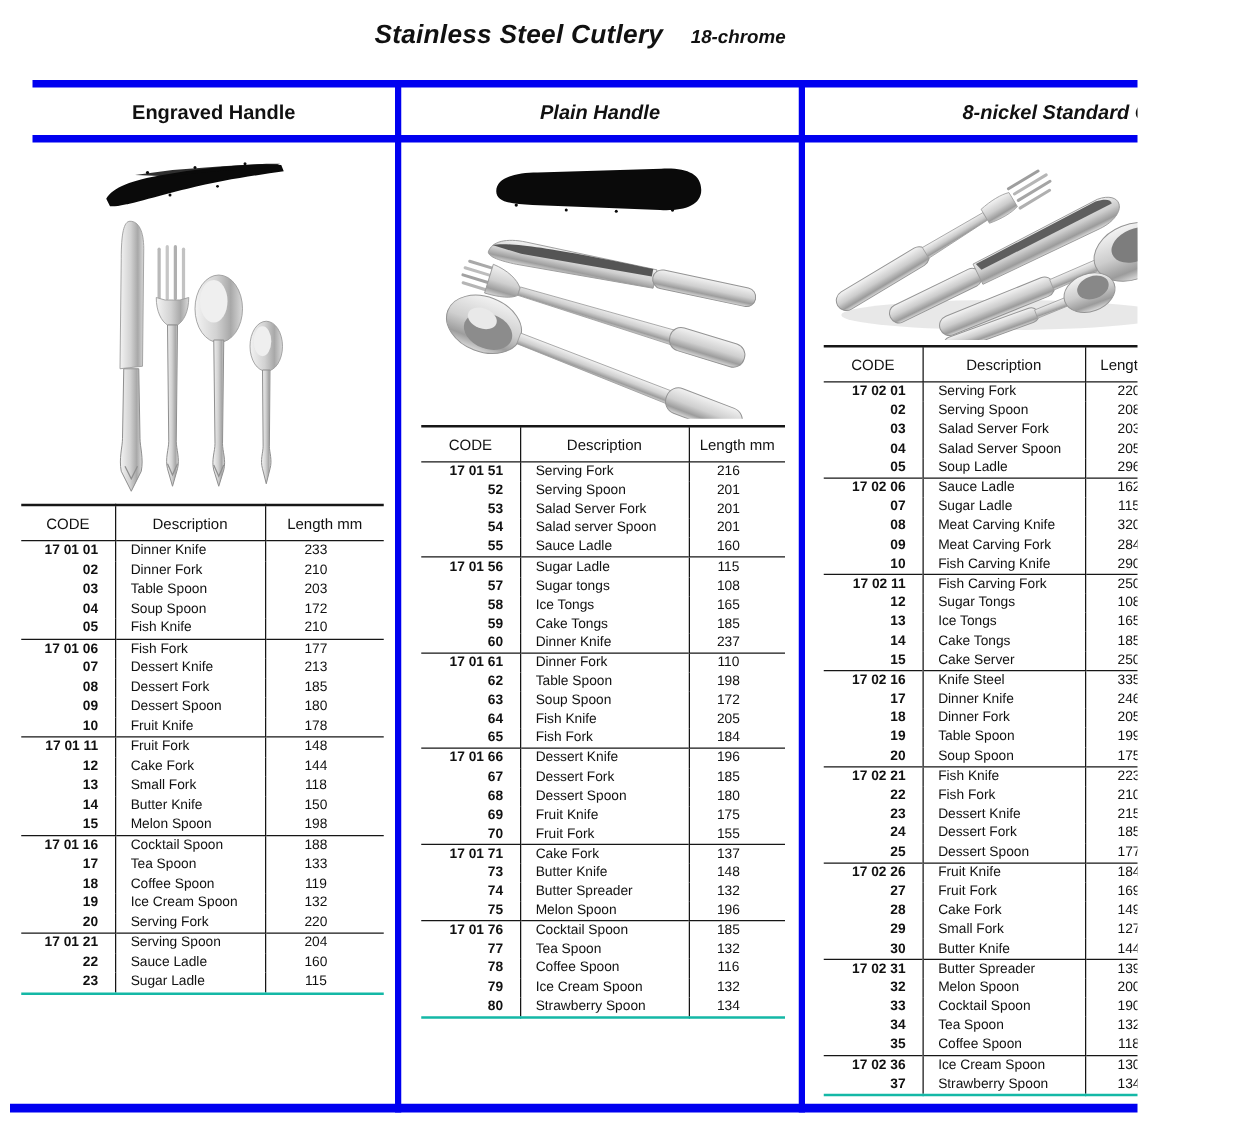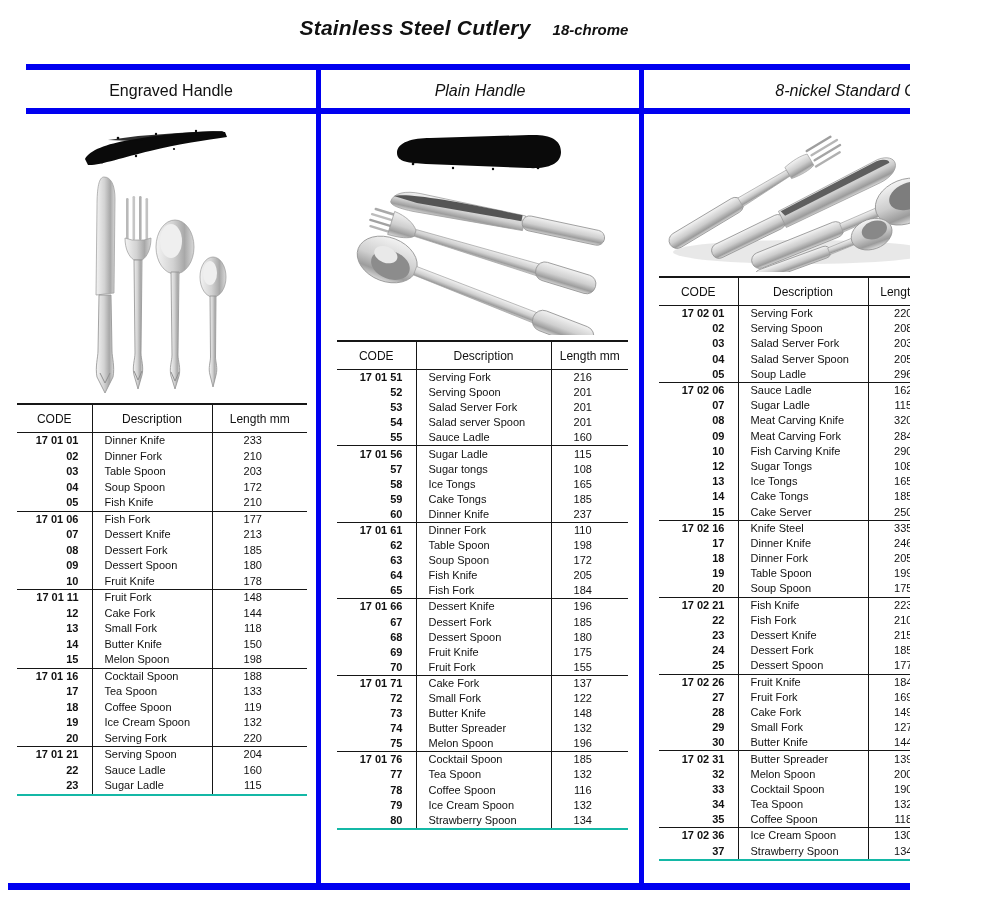--- a/index.html
+++ b/index.html
@@ -14,21 +14,21 @@
   
   .blue{position:absolute;background:#0000f0;}
   .hr-top{left:26px;top:64px;width:958px;height:6px;}
   .hr-mid{left:26px;top:108px;width:958px;height:6px;}
   .vr-1{left:316px;top:64px;width:5px;height:826px;}
   .vr-2{left:639px;top:64px;width:5px;height:826px;}
   .hr-bottom{left:8px;top:883px;width:988px;height:7px;}
 
   
   .colheader{position:absolute;top:80px;height:22px;line-height:22px;text-align:center;
-             font-size:16px;font-weight:normal;}
+             font-size:16px;font-weight:bold;}
   .ch1{left:26px;width:290px;}
   .ch2{left:321px;width:318px;font-style:italic;}
   .ch3{left:644px;width:340px;font-style:italic;margin-left:48px;}
 
   
   .photo{position:absolute;}
   .ph1{left:78px;top:125px;}
   .ph2{left:333px;top:128px;}
   .ph3{left:653px;top:112px;}
 
@@ -438,25 +438,20 @@
           <td class="code">70</td>
           <td class="desc">Fruit Fork</td>
           <td class="len">155</td>
         </tr>
         <tr class="group-start">
           <td class="code">17 01 71</td>
           <td class="desc">Cake Fork</td>
           <td class="len">137</td>
         </tr>
         <tr>
-          <td class="code">72</td>
-          <td class="desc">Small Fork</td>
-          <td class="len">122</td>
-        </tr>
-        <tr>
           <td class="code">73</td>
           <td class="desc">Butter Knife</td>
           <td class="len">148</td>
         </tr>
         <tr>
           <td class="code">74</td>
           <td class="desc">Butter Spreader</td>
           <td class="len">132</td>
         </tr>
         <tr>
@@ -549,20 +544,25 @@
         <tr>
           <td class="code">09</td>
           <td class="desc">Meat Carving Fork</td>
           <td class="len">284</td>
         </tr>
         <tr>
           <td class="code">10</td>
           <td class="desc">Fish Carving Knife</td>
           <td class="len">290</td>
         </tr>
+        <tr class="group-start">
+          <td class="code">17 02 11</td>
+          <td class="desc">Fish Carving Fork</td>
+          <td class="len">250</td>
+        </tr>
         <tr>
           <td class="code">12</td>
           <td class="desc">Sugar Tongs</td>
           <td class="len">108</td>
         </tr>
         <tr>
           <td class="code">13</td>
           <td class="desc">Ice Tongs</td>
           <td class="len">165</td>
         </tr>

